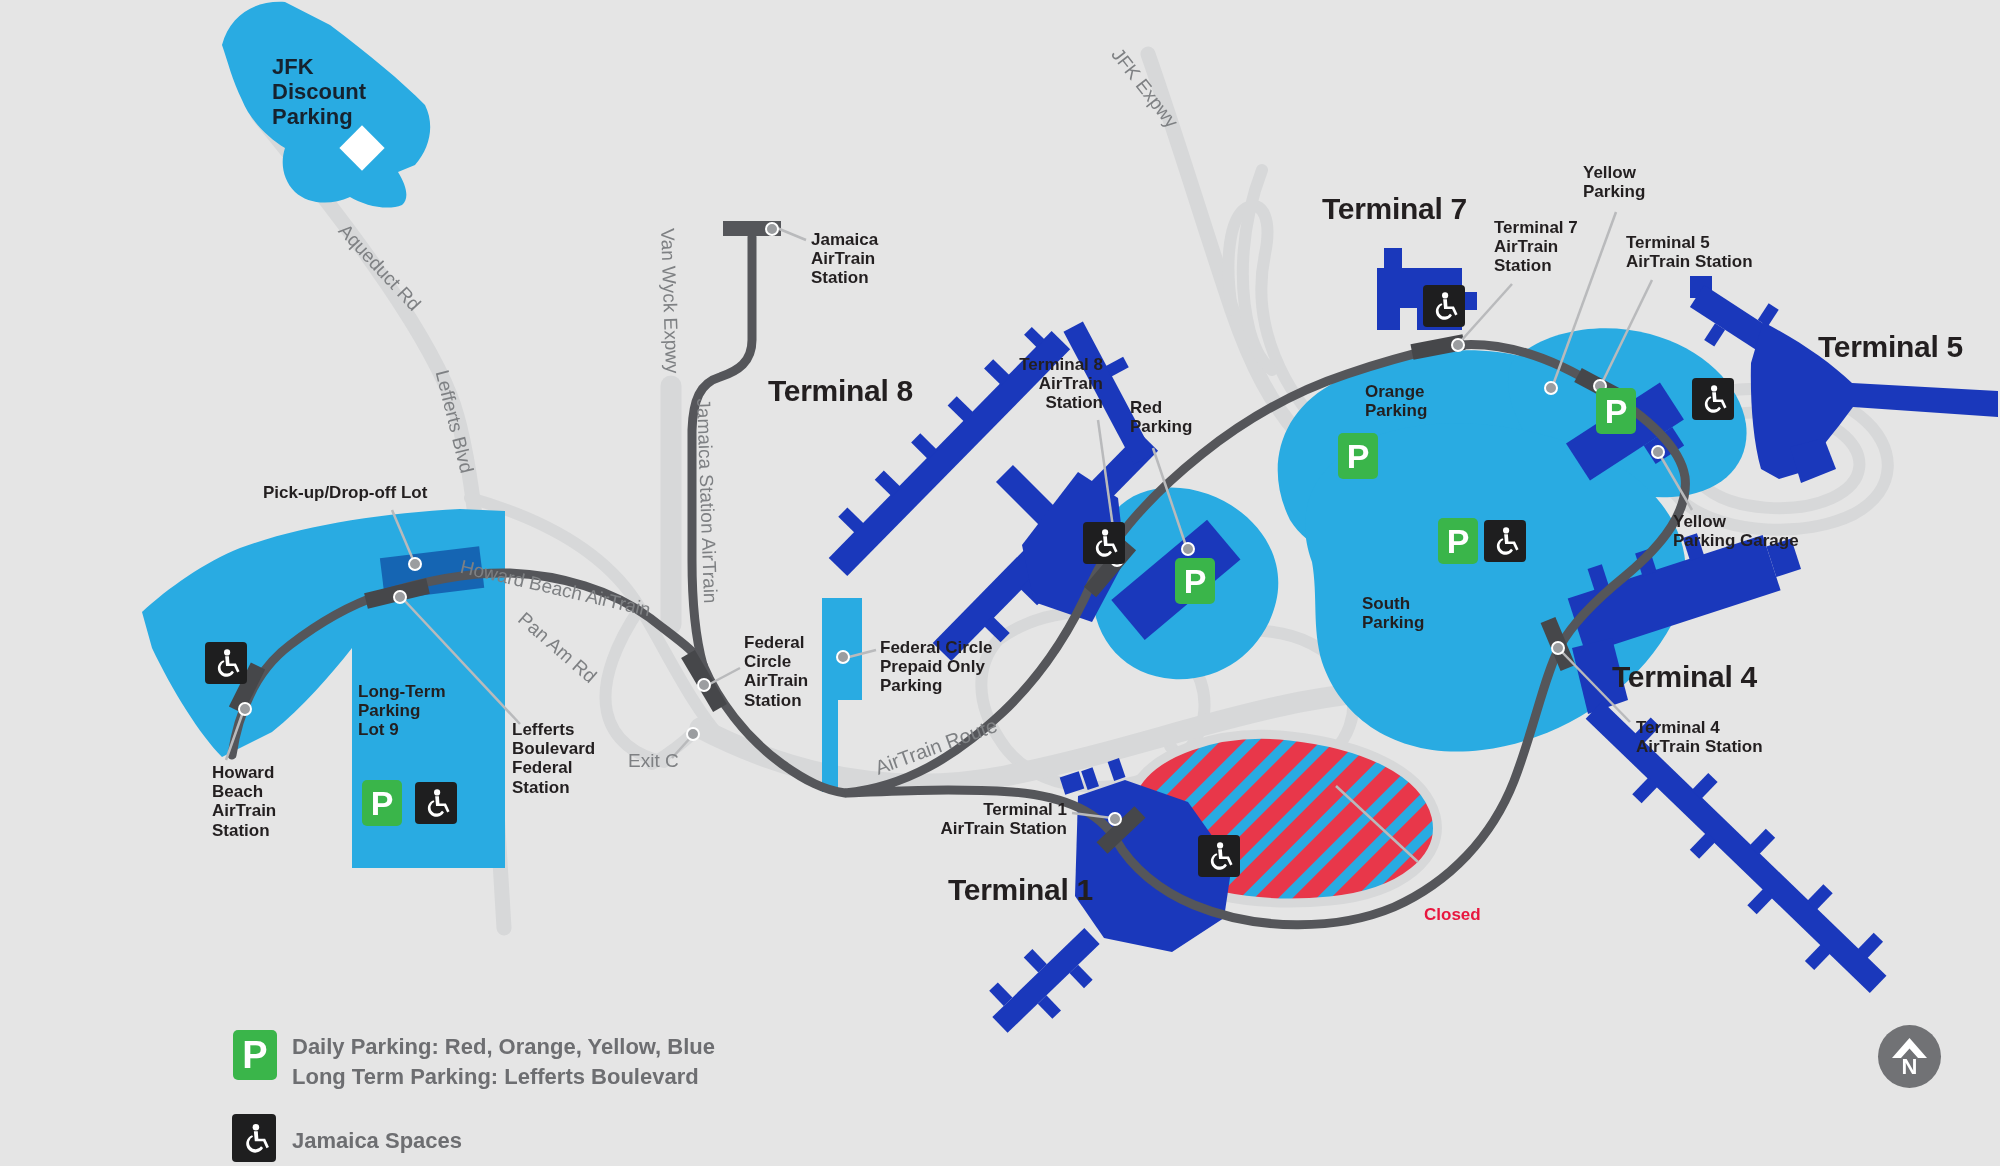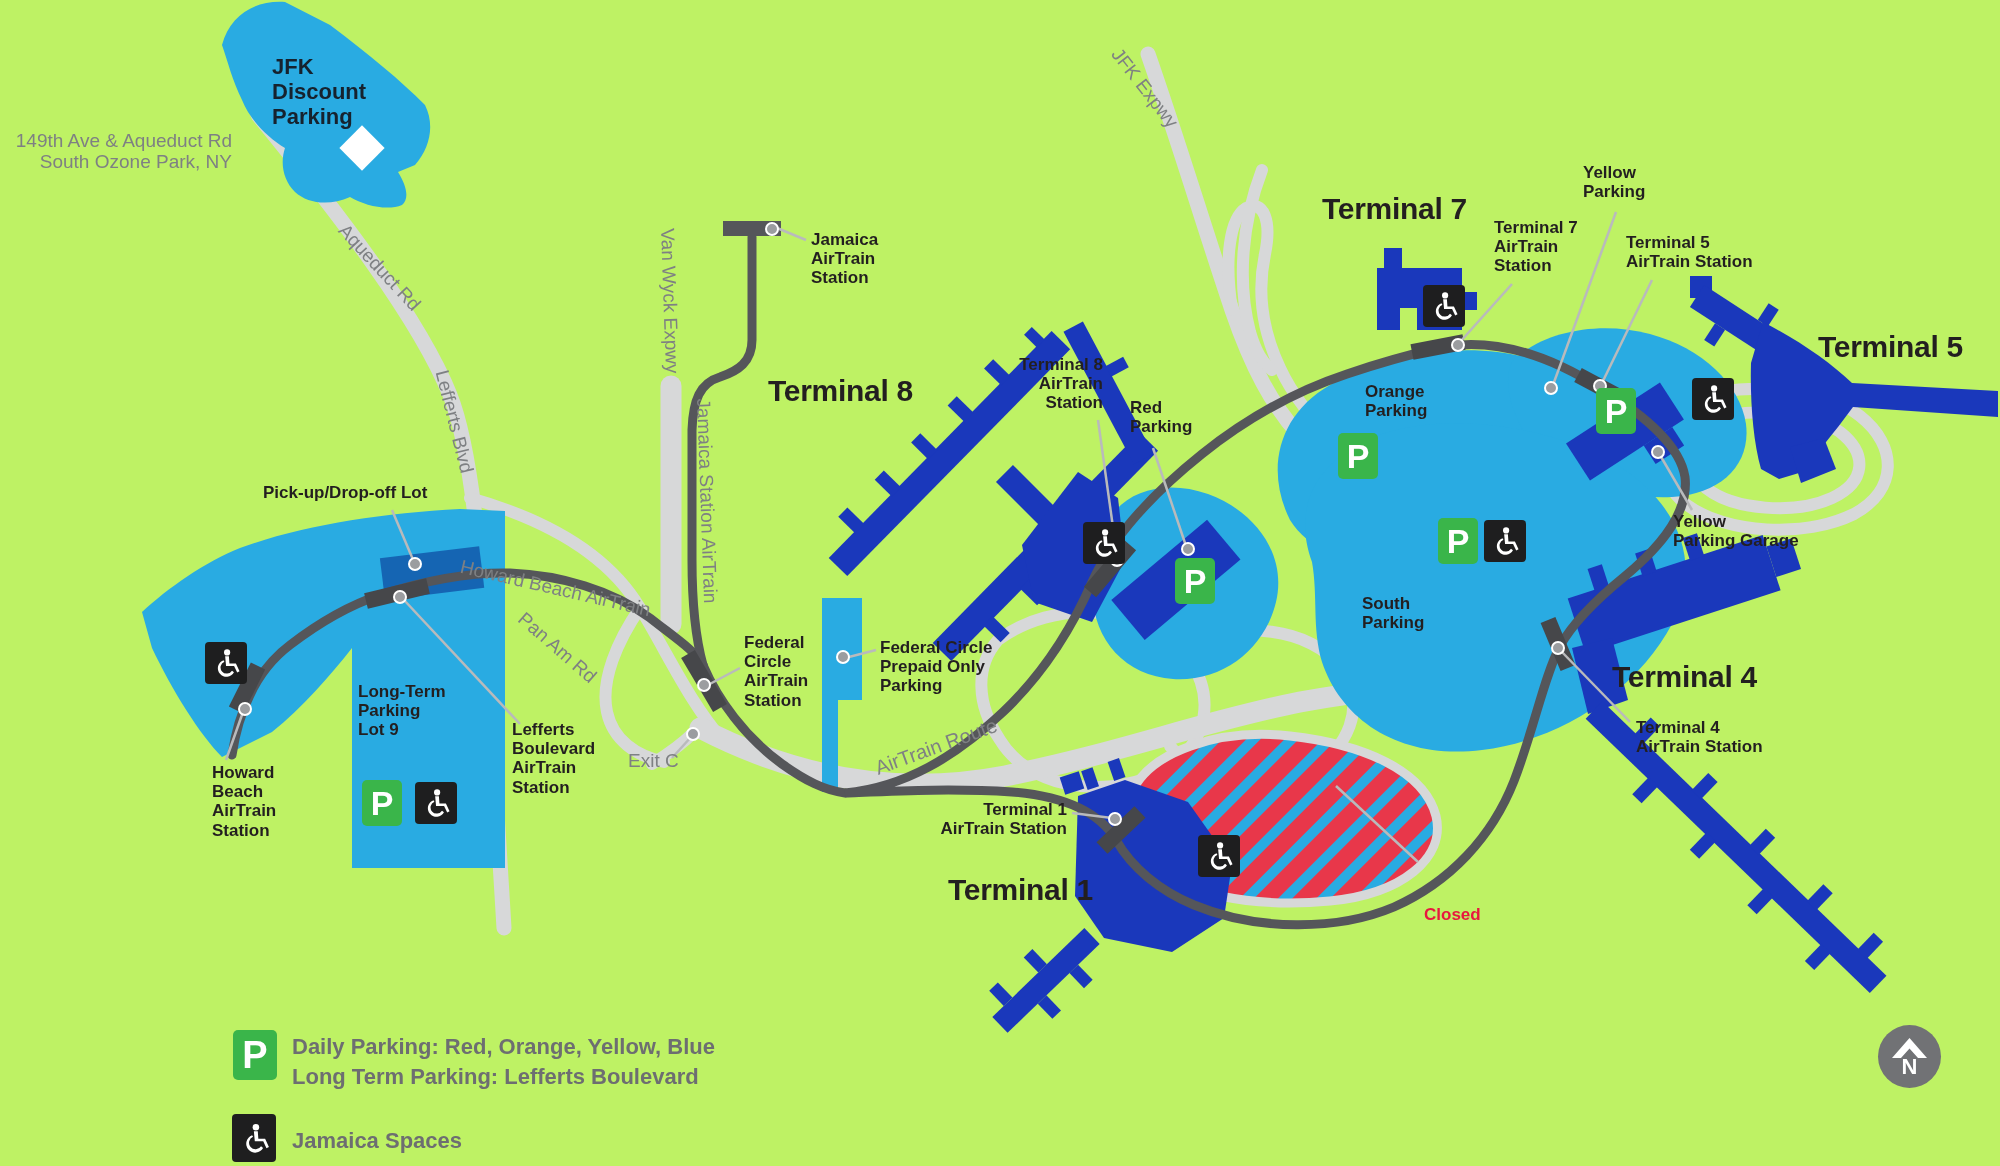--- a/index.html
+++ b/index.html
@@ -2,21 +2,21 @@
 <html style="--lot-blue: #29abe2; --terminal-blue: #1a38bb; --route-gray: #55565a; --station-gray: #46474a; --road-gray: #d7d8d9; --leader-gray: #b9babc; --dot-gray: #9b9da0; --parking-green: #3ab54a; --reserved-black: #1e1e1f; --stripe-red: #e8374a; --closed-red: #e8173f; --text-dark: #231f20; --text-gray: #7e8083; --legend-gray: #6d6e71; --pickup-blue: #1565b3; --compass-gray: #717275;"><head>
 <meta charset="utf-8">
 <style>
   :root{
     --lot-blue:#29abe2; --terminal-blue:#1a38bb; --route-gray:#55565a; --station-gray:#46474a;
     --road-gray:#d7d8d9; --leader-gray:#b9babc; --dot-gray:#9b9da0; --parking-green:#3ab54a;
     --reserved-black:#1e1e1f; --stripe-red:#e8374a; --closed-red:#e8173f; --text-dark:#231f20;
     --text-gray:#7e8083; --legend-gray:#6d6e71; --pickup-blue:#1565b3; --compass-gray:#717275;
   }
   html,body{margin:0;padding:0;background:#fff;}
-  .map{position:relative;width:2000px;height:1166px;background:#bef264;overflow:hidden;
+  .map{position:relative;width:2000px;height:1166px;background:#e5e5e5;overflow:hidden;
        font-family:"Liberation Sans",sans-serif;}
   svg.base{position:absolute;left:0;top:0;}
   .s-road{stroke:var(--road-gray);stroke-width:15;fill:none;stroke-linecap:round;}
   .s-road-w{stroke-width:21;}
   .s-road-n{stroke-width:12;}
   .s-route{stroke:var(--route-gray);stroke-width:9;fill:none;stroke-linecap:round;}
   .s-station{stroke:var(--station-gray);stroke-width:16;stroke-linecap:butt;}
   .s-leader{stroke:var(--leader-gray);stroke-width:2.5;}
   .dot{fill:var(--dot-gray);stroke:#fff;stroke-width:2;}
   .f-lot{fill:var(--lot-blue);}
@@ -236,41 +236,39 @@
     <circle class="dot" cx="1600" cy="386" r="6"></circle>
     <circle class="dot" cx="1658" cy="452" r="6"></circle>
     <circle class="dot" cx="1558" cy="648" r="6"></circle>
     <circle class="dot" cx="1115" cy="819" r="6"></circle>
   </g>
 </svg>
 
 <div class="lbl" style="left:272px;top:55px;color:#16222e;font-size:22px">JFK
 Discount
 Parking</div>
-<div class="lbl gray right" style="left:2px;top:130px;width:230px;white-space:pre-line">149th Ave &amp; Aqueduct Rd
-South Ozone Park, NY</div>
 <div class="lbl gray rot" style="left:350px;top:220px;transform:rotate(47deg)">Aqueduct Rd</div>
 <div class="lbl gray rot" style="left:452px;top:368px;transform:rotate(76deg)">Lefferts Blvd</div>
 <div class="lbl gray rot" style="left:678px;top:228px;transform:rotate(88deg)">Van Wyck Expwy</div>
 <div class="lbl gray rot" style="left:1124px;top:44px;transform:rotate(52deg)">JFK Expwy</div>
 <div class="lbl gray rot" style="left:714px;top:398px;transform:rotate(88deg)">Jamaica Station AirTrain</div>
 <div class="lbl" style="left:811px;top:230px">Jamaica
 AirTrain
 Station</div>
 <div class="lbl gray rot" style="left:463px;top:556px;transform:rotate(13deg)">Howard Beach AirTrain</div>
 <div class="lbl gray rot" style="left:528px;top:608px;transform:rotate(41deg)">Pan Am Rd</div>
 <div class="lbl gray" style="left:628px;top:750px">Exit C</div>
 <div class="lbl gray rot" style="left:872px;top:758px;transform:rotate(-20deg);font-size:20px">AirTrain Route</div>
 <div class="lbl" style="left:263px;top:483px">Pick-up/Drop-off Lot</div>
 <div class="lbl" style="left:358px;top:682px">Long-Term
 Parking
 Lot 9</div>
 <div class="lbl" style="left:512px;top:720px">Lefferts
 Boulevard
-AirTrain
+Federal
 Station</div>
 <div class="lbl" style="left:212px;top:763px">Howard
 Beach
 AirTrain
 Station</div>
 <div class="lbl" style="left:744px;top:633px">Federal
 Circle
 AirTrain
 Station</div>
 <div class="lbl" style="left:880px;top:638px">Federal Circle

